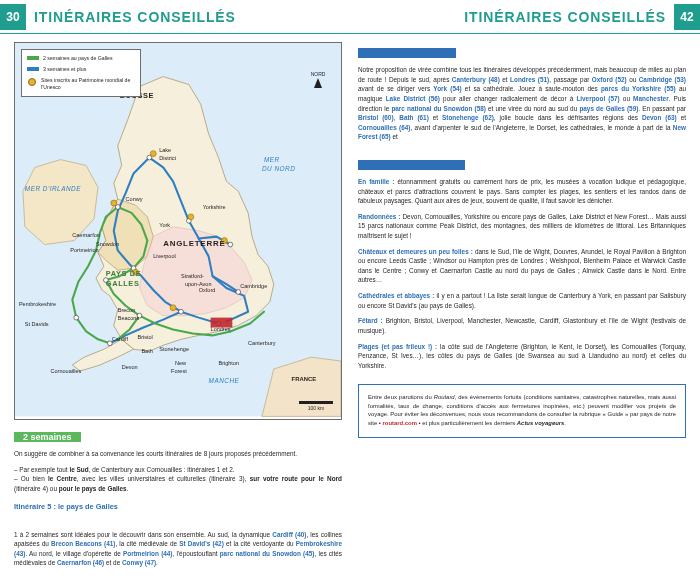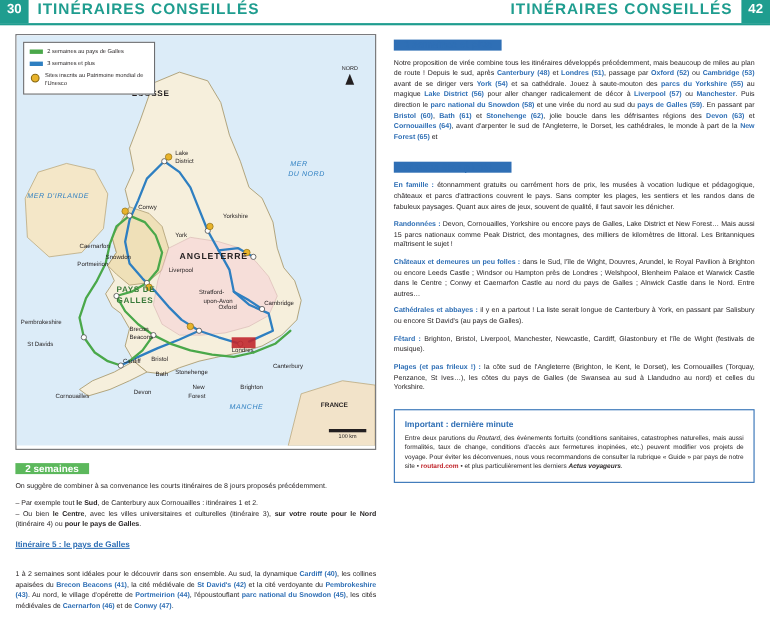--- a/index.html
+++ b/index.html
@@ -15,23 +15,23 @@
     overflow: hidden;
   }
   .page {
     position: absolute;
     inset: 0;
     display: flex;
     flex-direction: column;
   }
   
   .header {
-    height: 21px;
-    display: flex;
-    align-items: flex-end;
+    height: 33px;
+    display: flex;
+    align-items: center;
     flex: 0 0 auto;
   }
   .hdr-left, .hdr-right {
     display: flex;
     align-items: center;
     flex: 1 1 50%;
   }
   .folio {
     width: 26px;
     height: 26px;
@@ -177,21 +177,20 @@
     line-height: 1.5;
     color: #231f20;
     margin: 0 0 6px 0;
     text-align: justify;
   }
   .sub-head {
     font-size: 7.4px;
     font-weight: bold;
     color: #2f6fb5;
     margin: 8px 0 19px 0;
-    text-decoration: underline;
   }
   b { font-weight: bold; }
   .blue { color: #2f6fb5; font-weight: bold; }
   .lead { font-weight: bold; color: #2f6fb5; }
   
   .note-box {
     border: 1px solid #2f6fb5;
     padding: 8px 9px 9px 9px;
     margin-top: 14px;
     box-sizing: border-box;
@@ -416,21 +415,20 @@
         <span class="lead">Cathédrales et abbayes :</span><span> il y en a partout ! La liste serait longue de Canterbury à York, en passant par Salisbury ou encore St David's (au pays de Galles).</span>
       </p>
       <p class="body">
         <span class="lead">Fêtard :</span><span> Brighton, Bristol, Liverpool, Manchester, Newcastle, Cardiff, Glastonbury et l'île de Wight (festivals de musique).</span>
       </p>
       <p class="body">
         <span class="lead">Plages (et pas frileux !) :</span><span> la côte sud de l'Angleterre (Brighton, le Kent, le Dorset), les Cornouailles (Torquay, Penzance, St Ives…), les côtes du pays de Galles (de Swansea au sud à Llandudno au nord) et celles du Yorkshire.</span>
       </p>
 
       <div class="note-box">
-        <div class="note-title">Important : dernière minute</div>
         <p>
           <span>Entre deux parutions du </span><span class="ital">Routard</span><span>, des événements fortuits (conditions sanitaires, catastrophes naturelles, mais aussi formalités, taux de change, conditions d'accès aux fermetures inopinées, etc.) peuvent modifier vos projets de voyage. Pour éviter les déconvenues, nous vous recommandons de consulter la rubrique « Guide » par pays de notre site • </span><span class="red">routard.com</span><span> • et plus particulièrement les derniers </span><b class="ital">Actus voyageurs</b><span>.</span>
         </p>
       </div>
 
     </div>
   </div>
 </div>
 
 </body></html>

